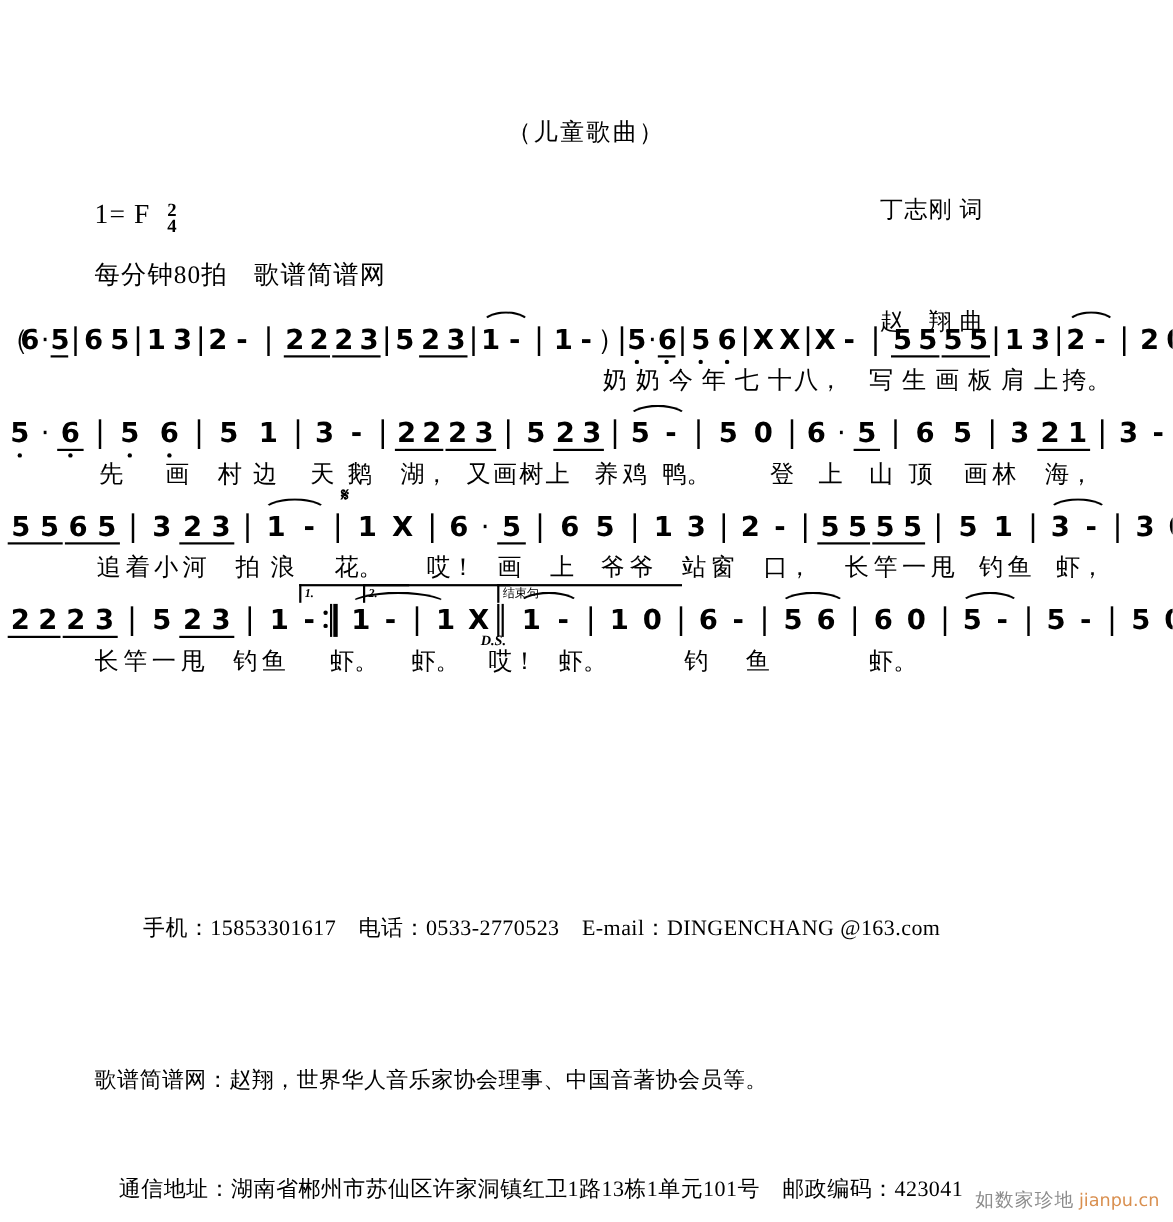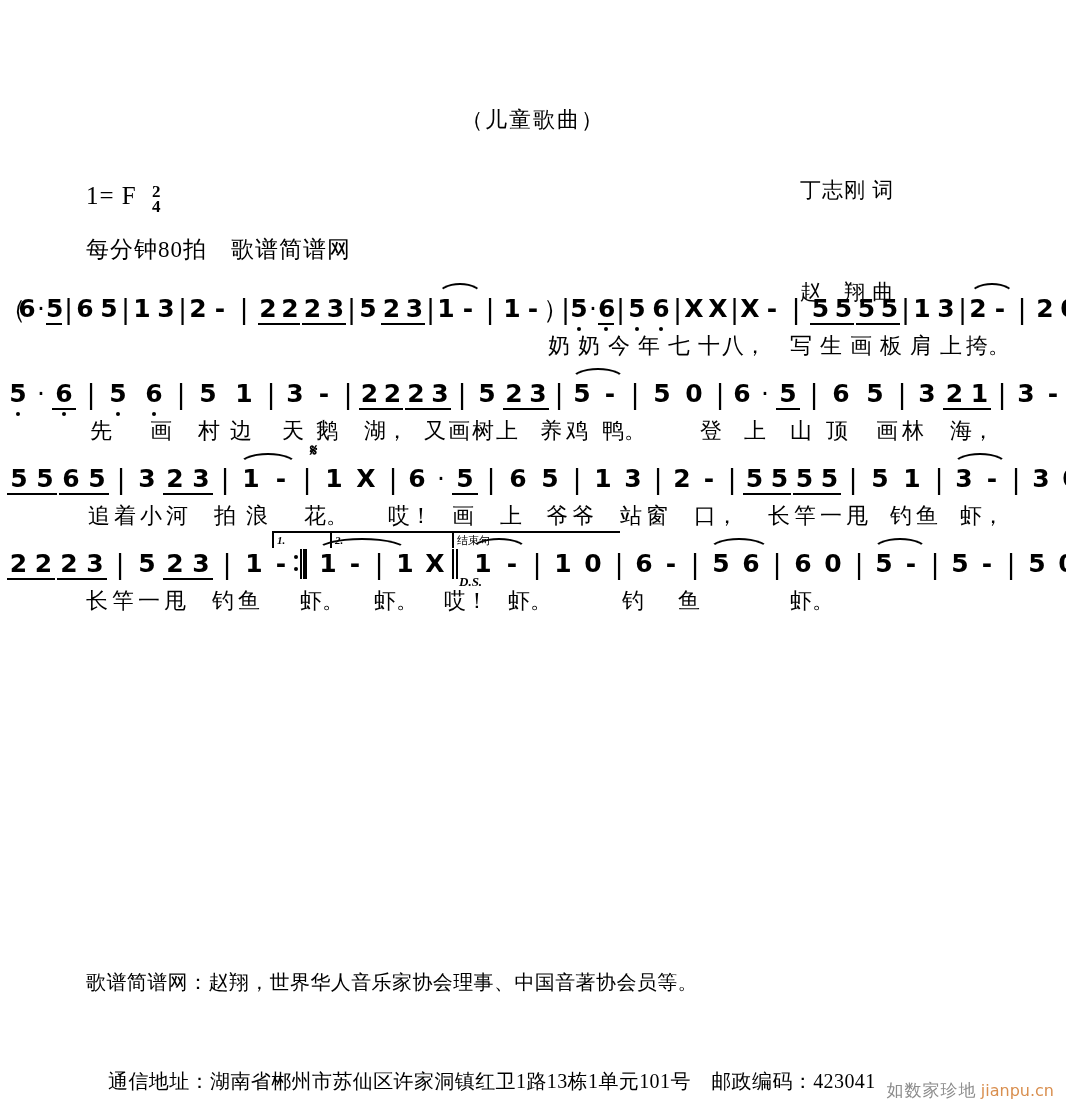--- a/index.html
+++ b/index.html
@@ -254,21 +254,20 @@
     line-height: 17px;
     font-family: "DejaVu Sans", sans-serif;
   }
   .ds {
     position: absolute;
     font-size: 13px;
     font-style: italic;
     font-weight: bold;
     line-height: 14px;
     font-family: "Liberation Serif", serif;
-    margin-left: 22px;
   }
 
   
   .contact {
     position: absolute;
     left: 86px;
     font-size: 20px;
     line-height: 33px;
     letter-spacing: 0.4px;
     white-space: pre;
@@ -416,20 +415,21 @@
     <div class="volta" style="left:330px; top:4px; width:134px;">
       <span class="vlabel">2.</span>
     </div>
     <div class="volta plain" style="left:452px; top:4px; width:168px;">
       <span class="vlabel">结束句</span>
     </div>
     <div class="ds" style="left:437px; top:48px;">D.S.</div>
   </div>
 
   <div class="contact lyricist-contact">
+    <span class="l3">手机：15853301617　电话：0533-2770523　E-mail：DINGENCHANG @163.com</span>
   </div>
 
   <div class="contact composer-contact">
     <span class="l1">歌谱简谱网：赵翔，世界华人音乐家协会理事、中国音著协会员等。</span>
     <span class="l2">通信地址：湖南省郴州市苏仙区许家洞镇红卫1路13栋1单元101号　邮政编码：423041</span>
     
   </div>
 
   <div class="watermark">
     <span class="wm-cn">如数家珍地</span>

